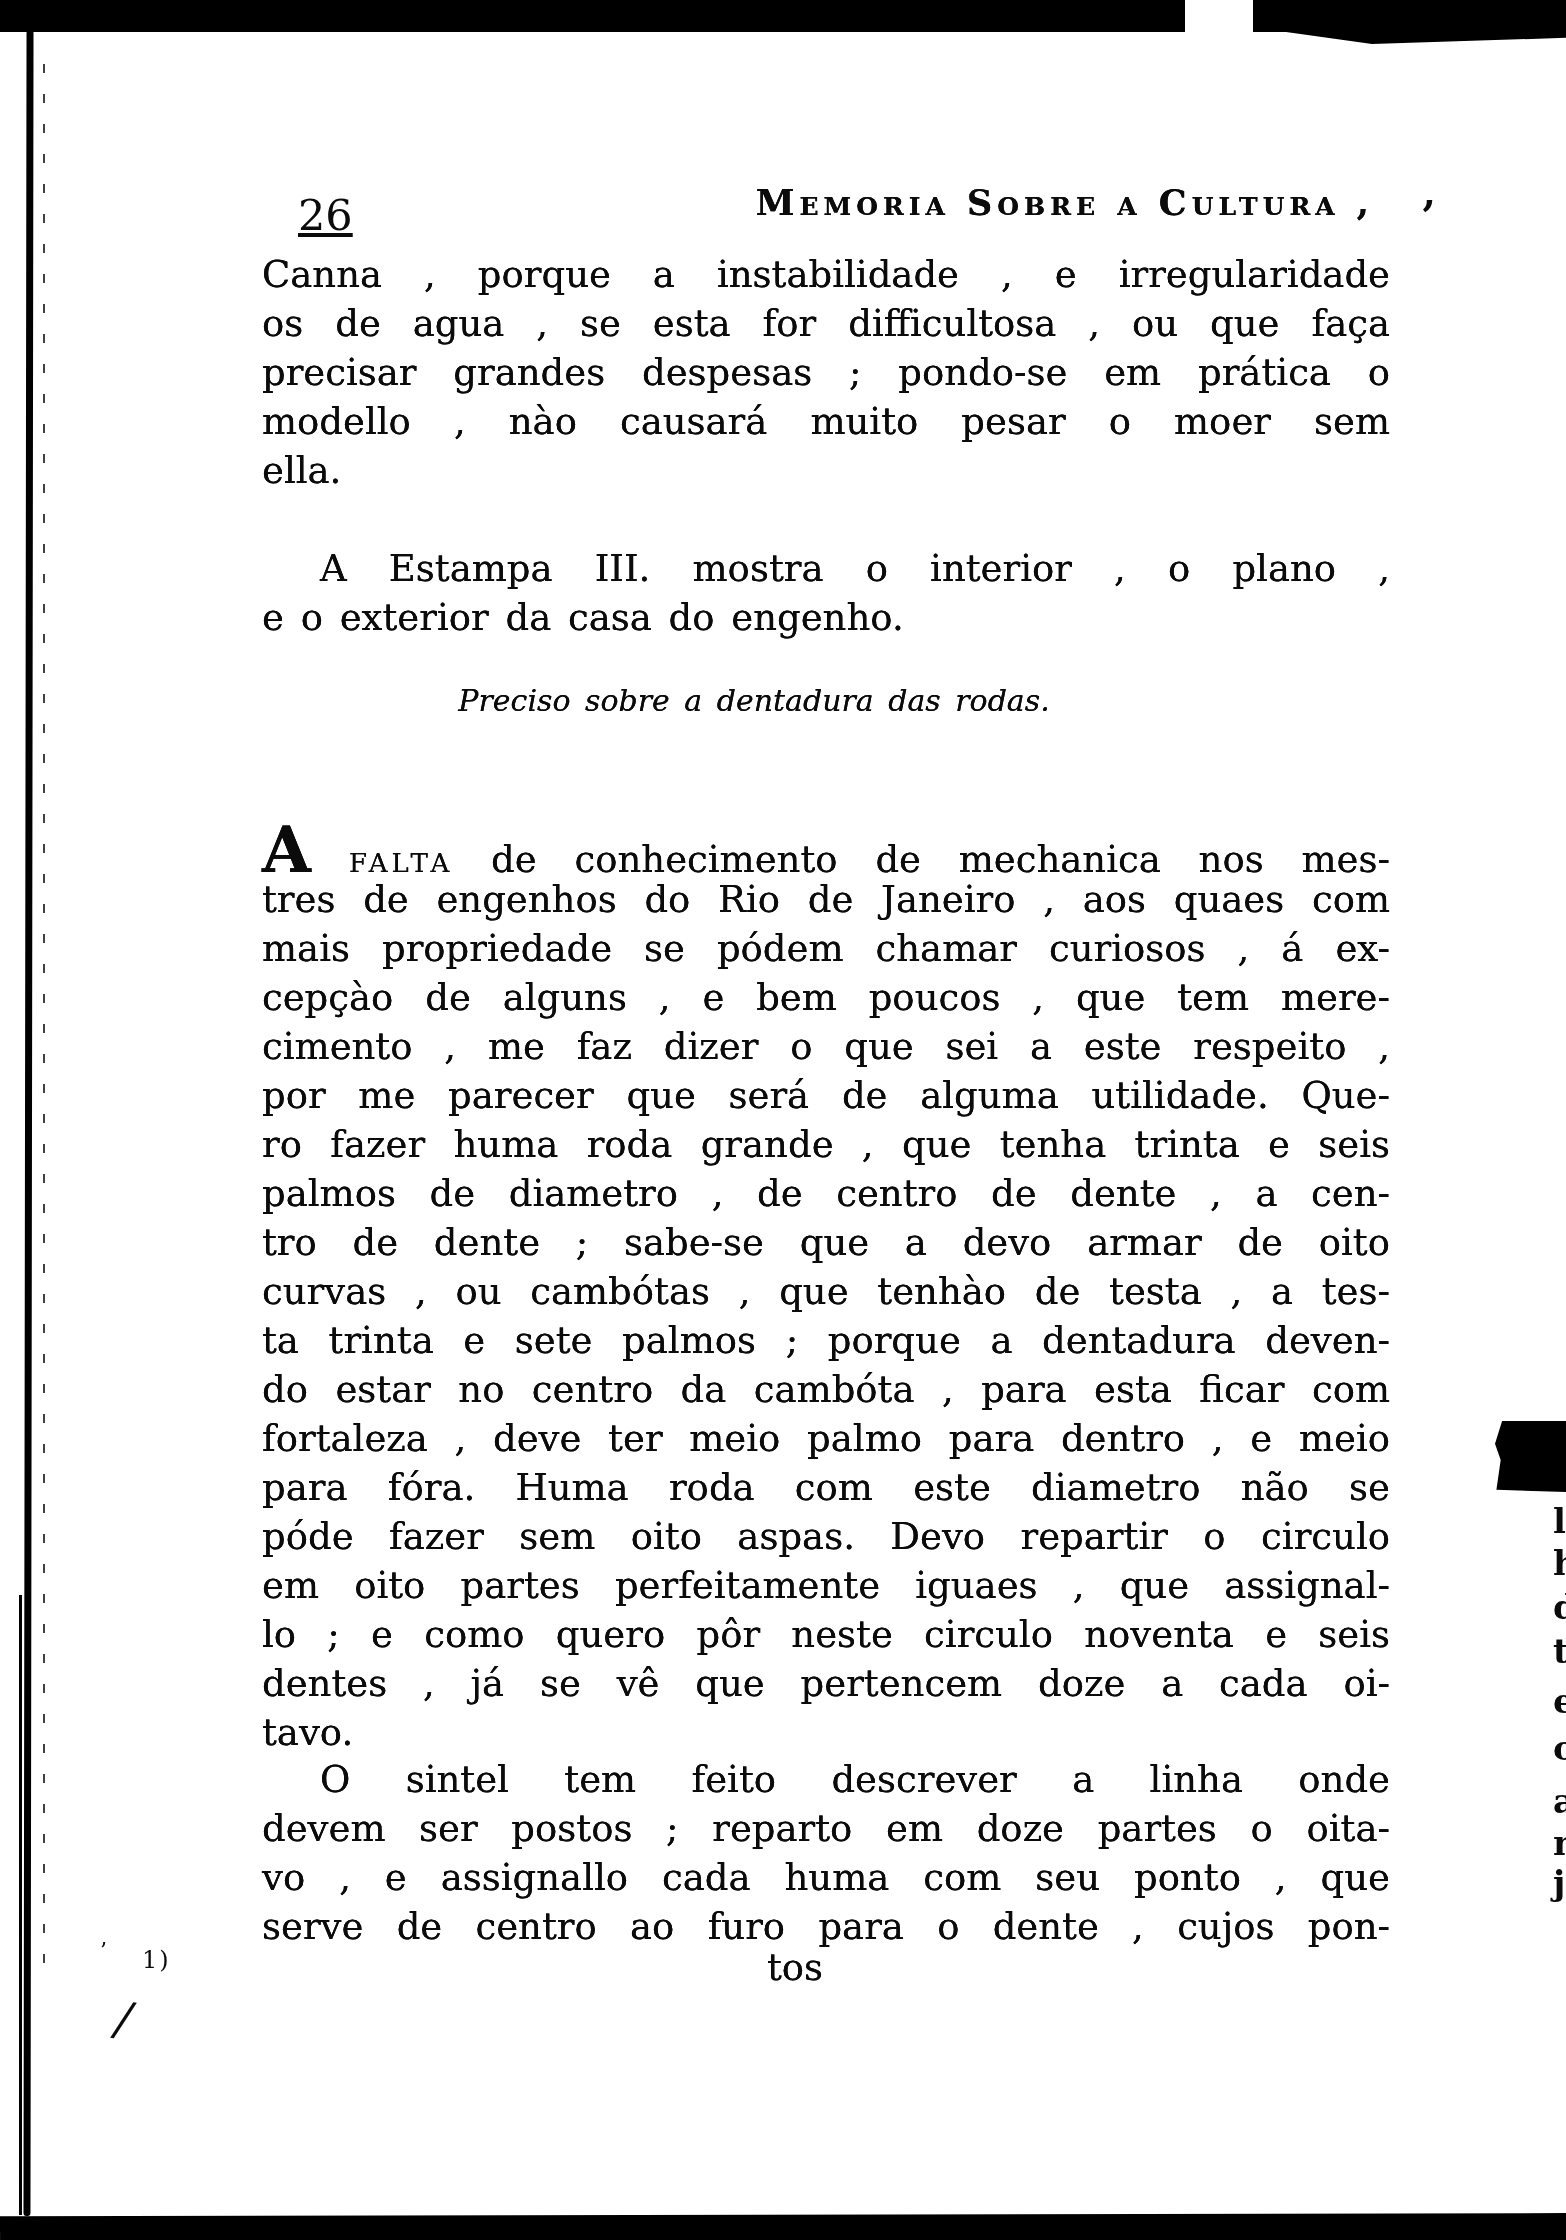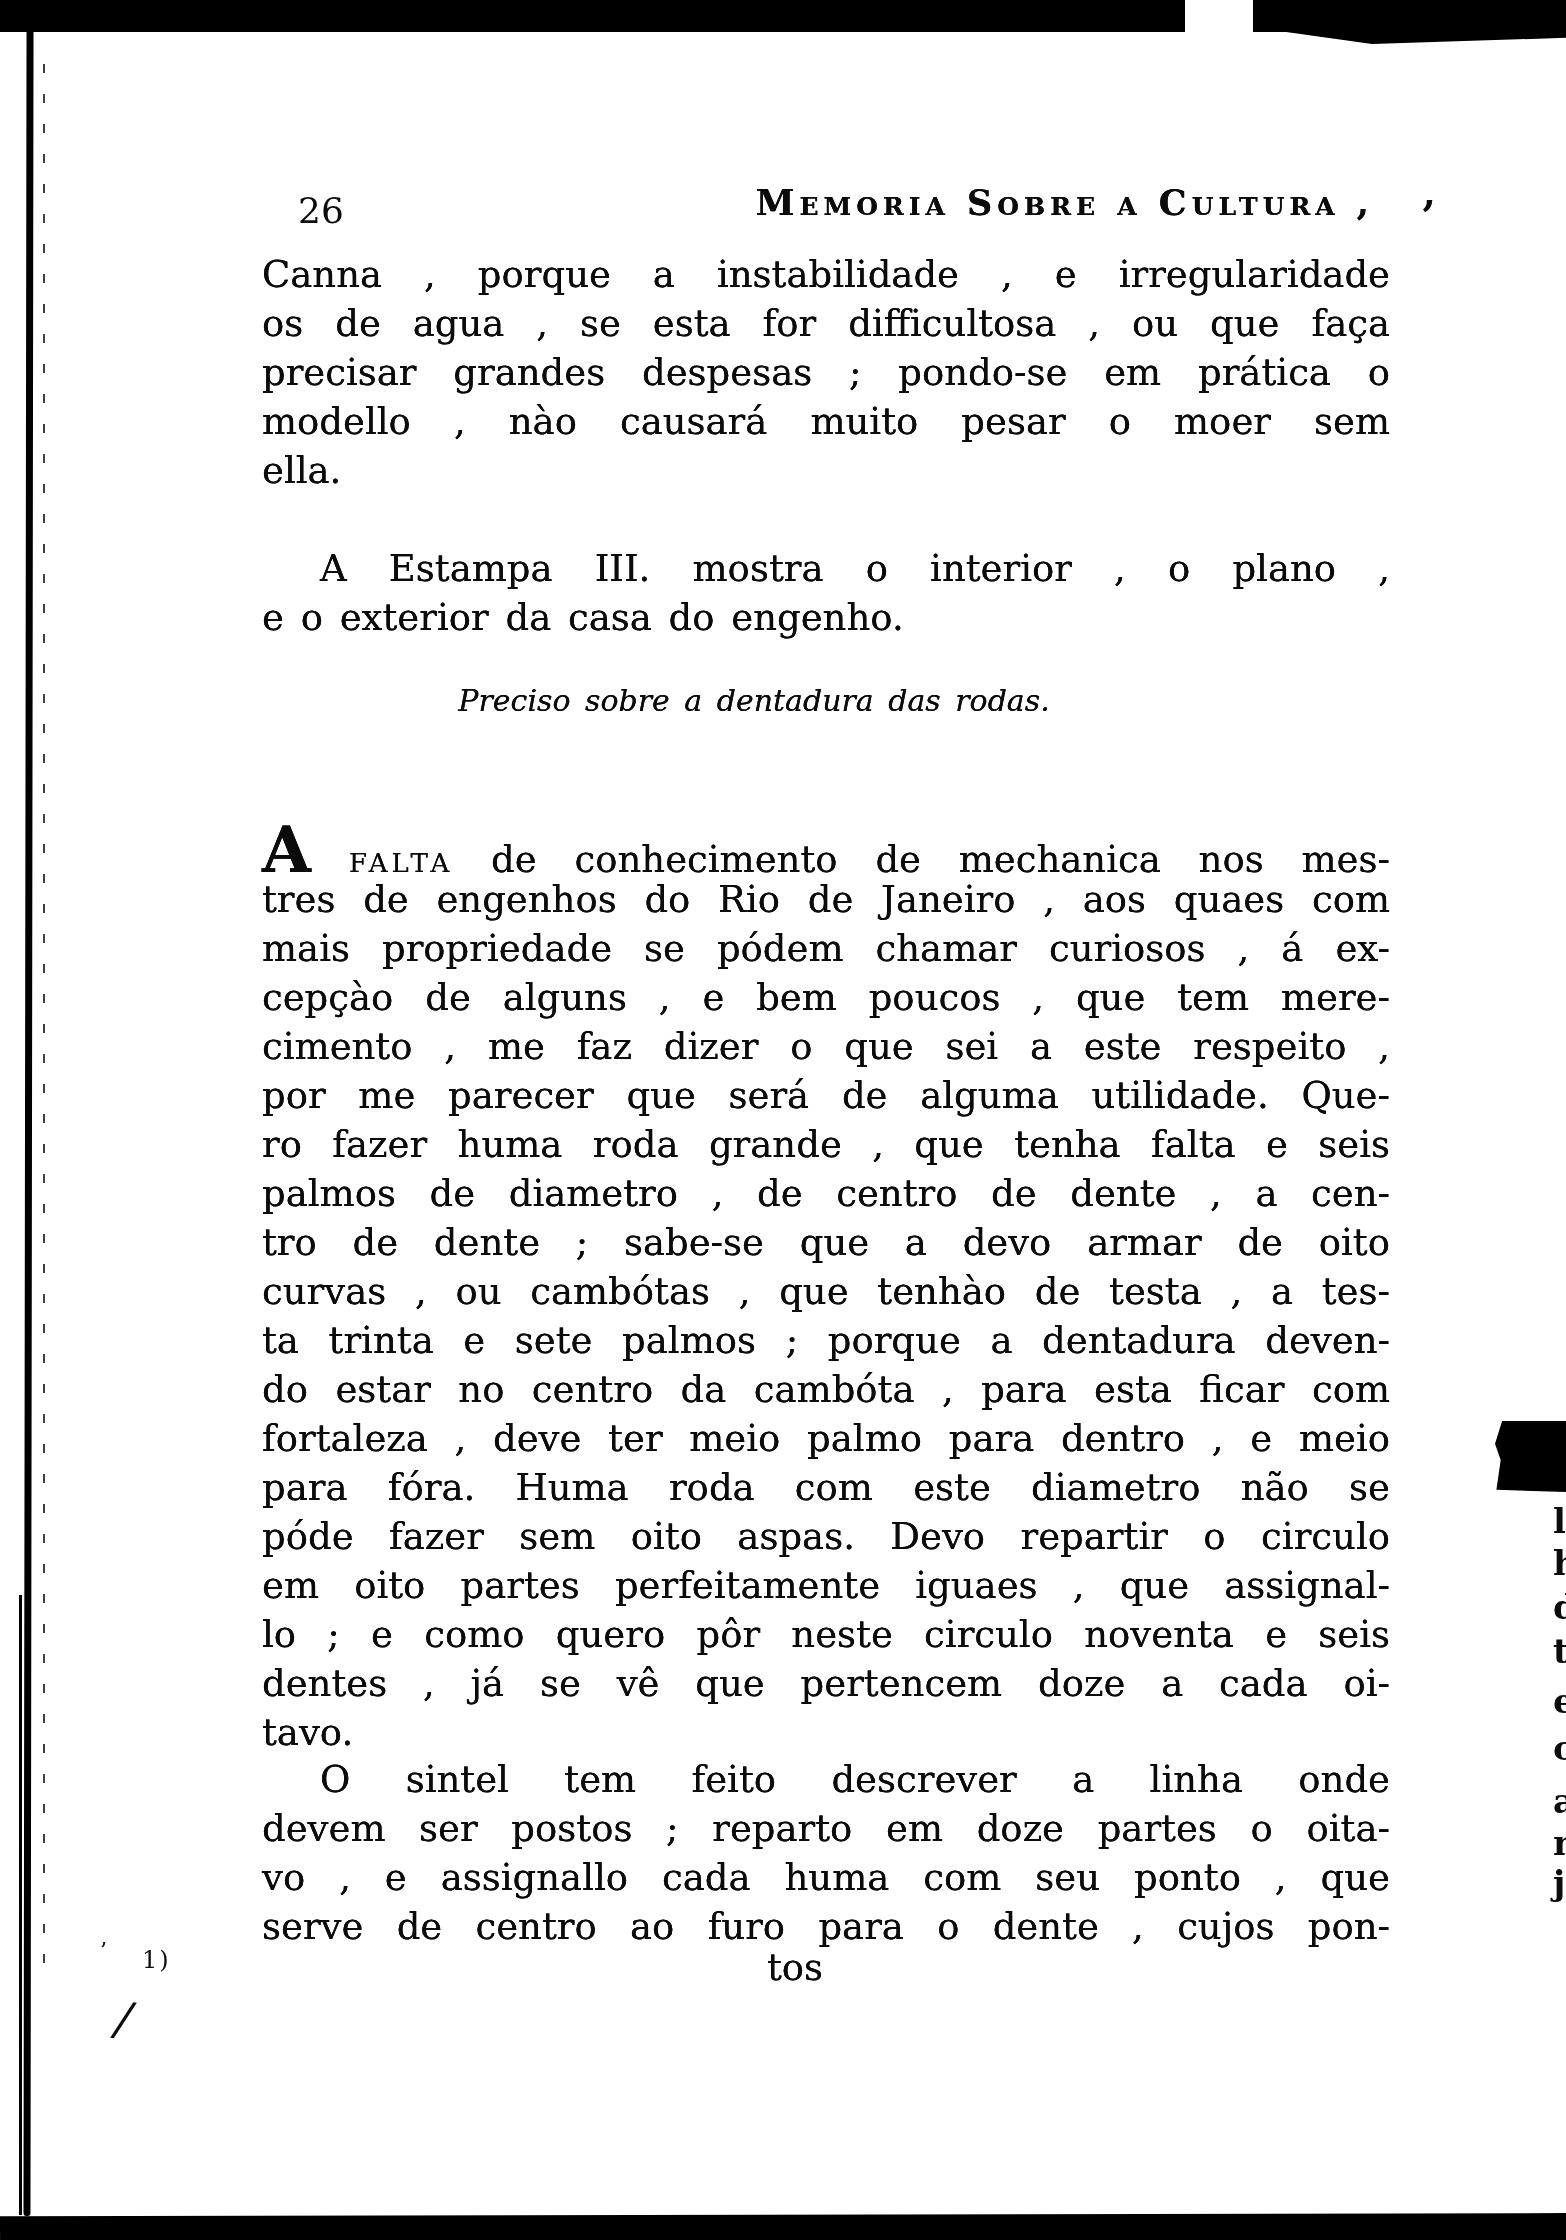--- a/index.html
+++ b/index.html
@@ -20,21 +20,21 @@
   .inkblob{position:absolute;left:1495px;top:1421px;width:71px;height:71px;background:#000;
     clip-path:polygon(10% 0,100% 0,100% 100%,2% 97%,8% 55%,0 32%);}
   .comma-mark{position:absolute;left:1421px;top:196px;font-size:42px;font-weight:700;line-height:1;}
   .frag{position:absolute;left:1553px;width:20px;font-size:34px;font-weight:600;line-height:1;white-space:nowrap;}
   .stray{position:absolute;line-height:1;}
   .stray-a{left:100px;top:1940px;font-size:22px;}
   .stray-b{left:142px;top:1948px;font-size:24px;letter-spacing:2px;}
   .stray-c{left:116px;top:1996px;font-size:46px;font-style:italic;transform:rotate(6deg);}
   
   .pagehead{position:absolute;left:262px;top:182px;width:1128px;height:50px;}
-  .pagenum{position:absolute;left:36px;top:8px;font-size:36px;}
+  .pagenum{position:absolute;left:36px;top:8px;font-size:43px;text-decoration:underline;}
   .running-title{display:block;text-align:right;transform:translateX(-16px);
     font-variant:small-caps;letter-spacing:5px;font-size:35px;font-weight:600;text-shadow:0 0 .5px #000;}
   .textblock{position:absolute;left:262px;top:250px;width:1128px;font-size:37px;line-height:49px;
     text-shadow:0 0 .5px #000;word-spacing:5px;}
   .para{position:absolute;left:0;width:1128px;}
   .p1{top:0;}
   .p2{top:294px;}
   .heading{position:absolute;top:426px;left:0;width:1128px;text-align:center;font-style:italic;
     transform:translateX(-72px);font-size:30px;}
   .p3{top:576px;}
@@ -90,21 +90,21 @@
     <div class="para p3">
       <div class="jline">
         <span class="dropcap">A</span><span class="smallcaps">falta</span>
         <span>de conhecimento de mechanica nos mes-</span>
       </div>
       <div class="jline">tres de engenhos do Rio de Janeiro , aos quaes com</div>
       <div class="jline">mais propriedade se pódem chamar curiosos , á ex-</div>
       <div class="jline">cepçào de alguns , e bem poucos , que tem mere-</div>
       <div class="jline">cimento , me faz dizer o que sei a este respeito ,</div>
       <div class="jline">por me parecer que será de alguma utilidade. Que-</div>
-      <div class="jline">ro fazer huma roda grande , que tenha falta e seis</div>
+      <div class="jline">ro fazer huma roda grande , que tenha trinta e seis</div>
       <div class="jline">palmos de diametro , de centro de dente , a cen-</div>
       <div class="jline">tro de dente ; sabe-se que a devo armar de oito</div>
       <div class="jline">curvas , ou cambótas , que tenhào de testa , a tes-</div>
       <div class="jline">ta trinta e sete palmos ; porque a dentadura deven-</div>
       <div class="jline">do estar no centro da cambóta , para esta ficar com</div>
       <div class="jline">fortaleza , deve ter meio palmo para dentro , e meio</div>
       <div class="jline">para fóra. Huma roda com este diametro não se</div>
       <div class="jline">póde fazer sem oito aspas. Devo repartir o circulo</div>
       <div class="jline">em oito partes perfeitamente iguaes , que assignal-</div>
       <div class="jline">lo ; e como quero pôr neste circulo noventa e seis</div>

